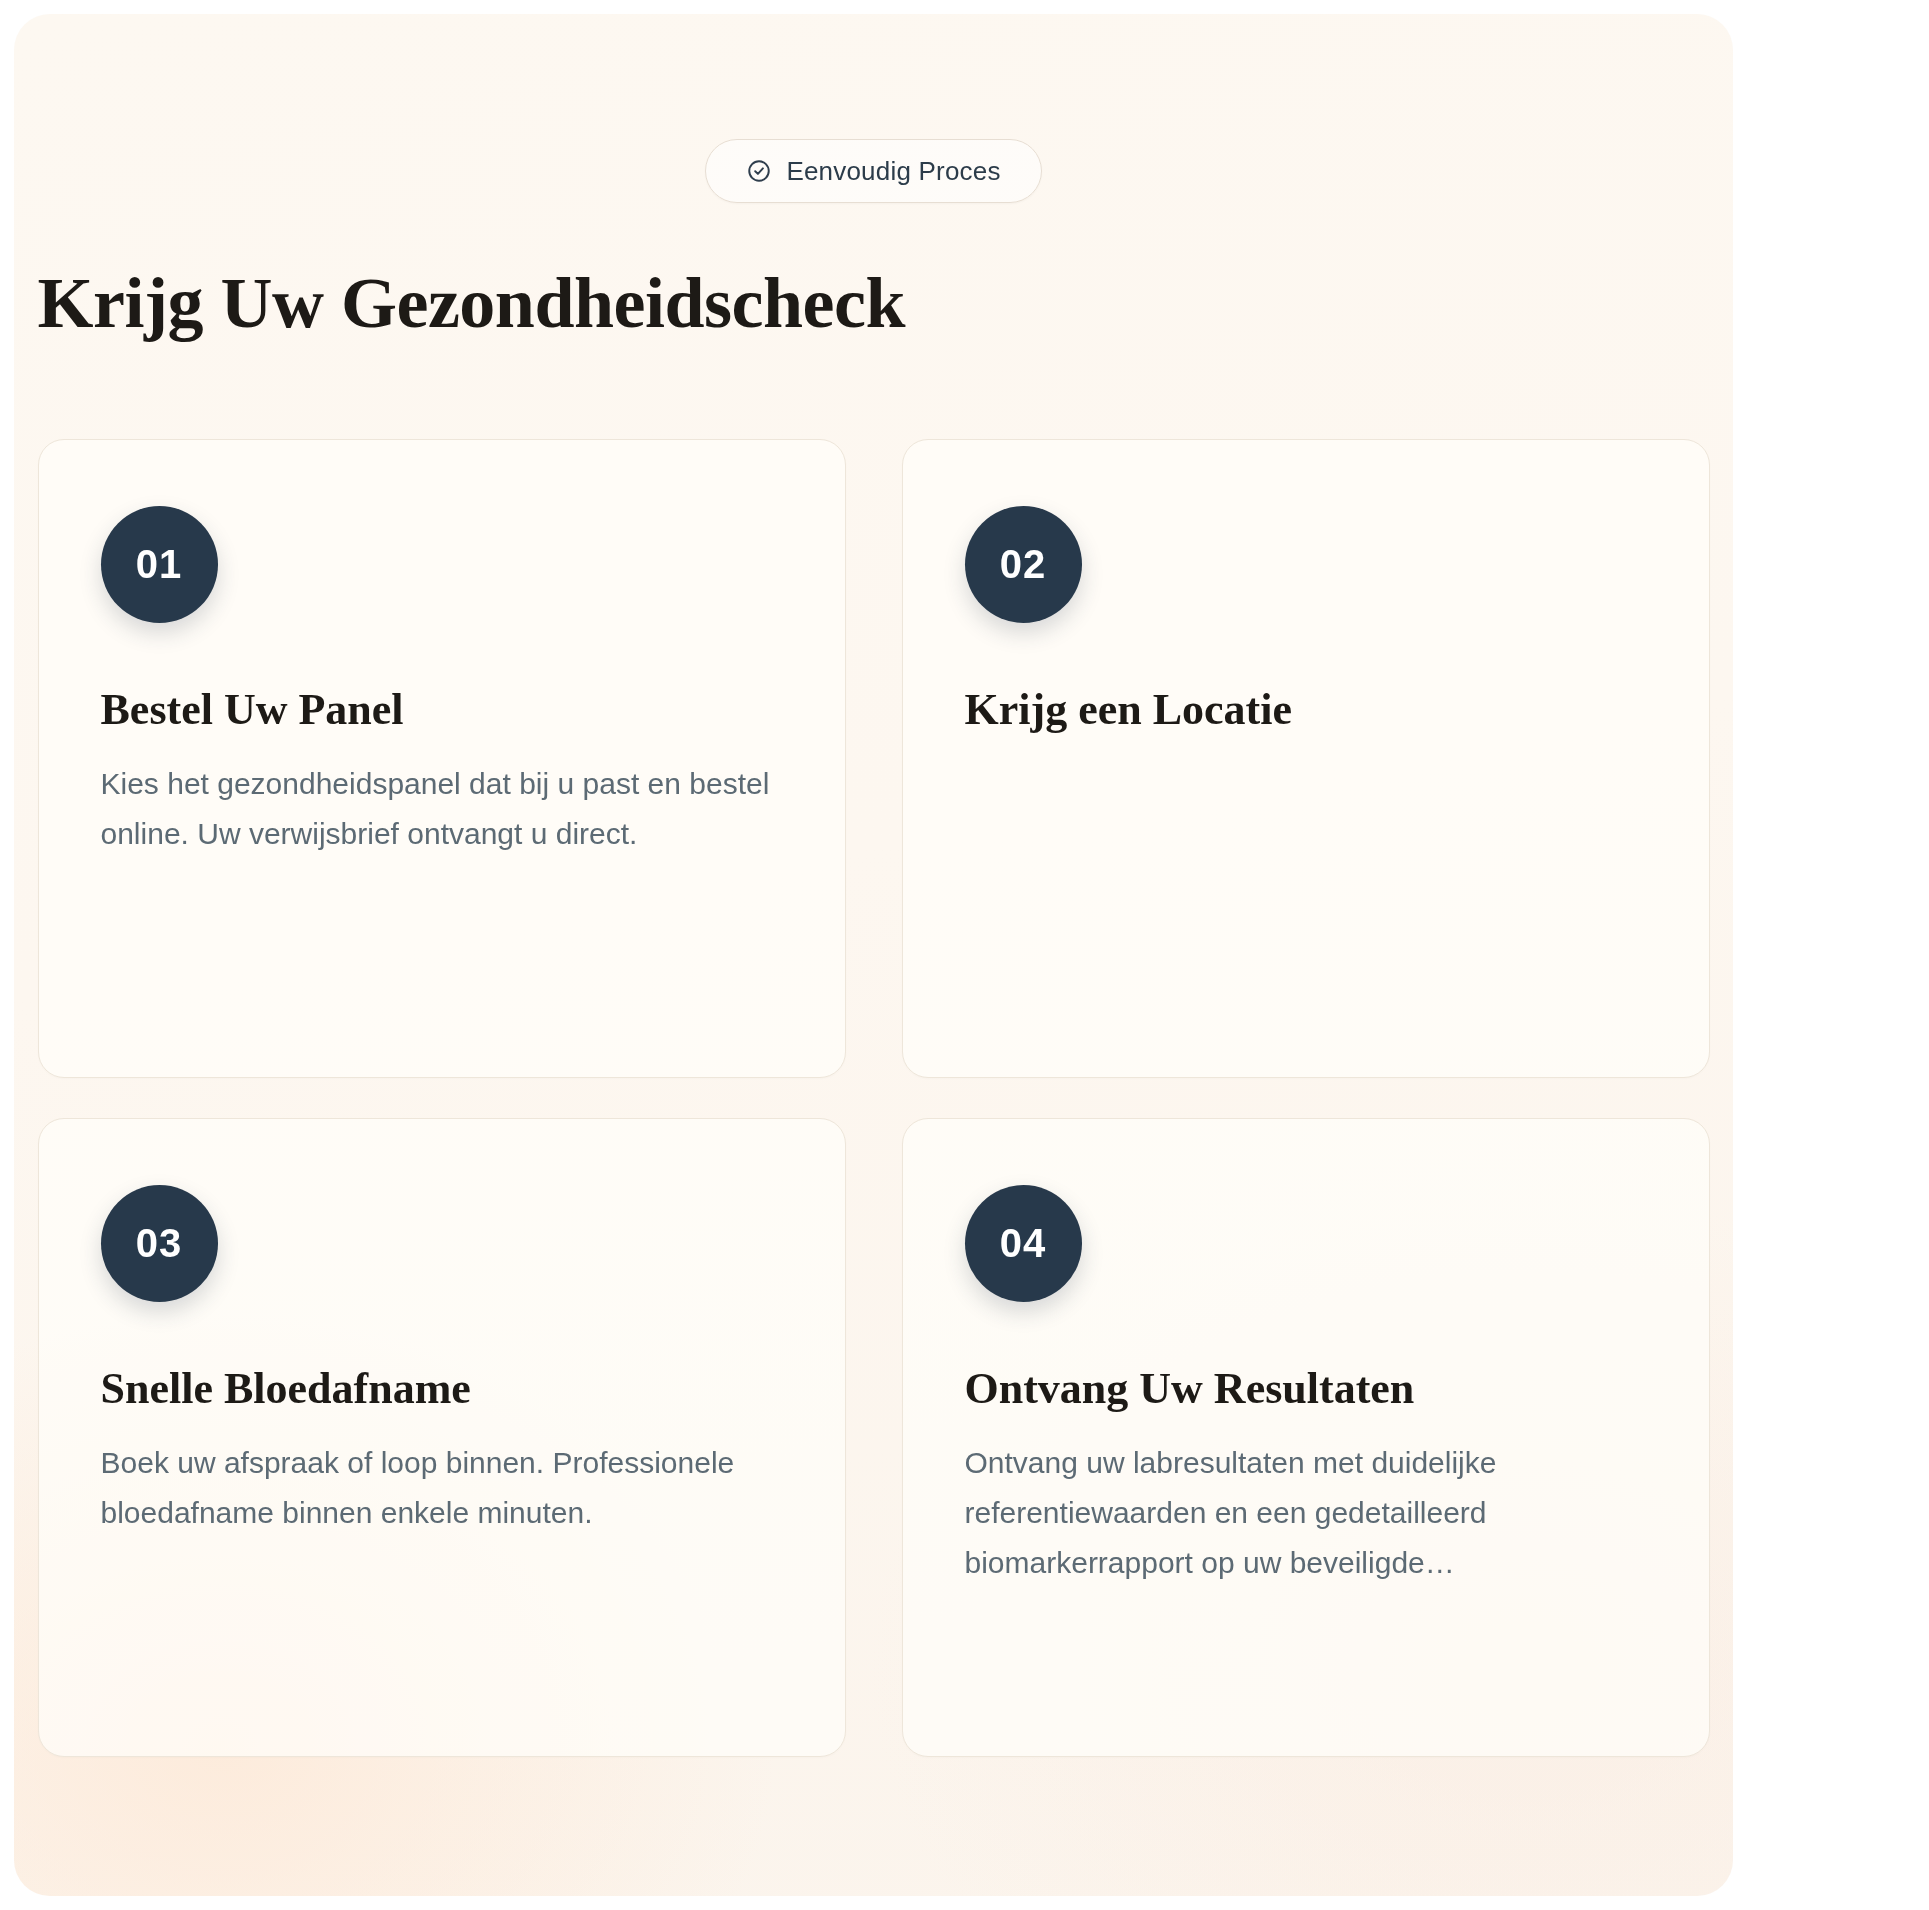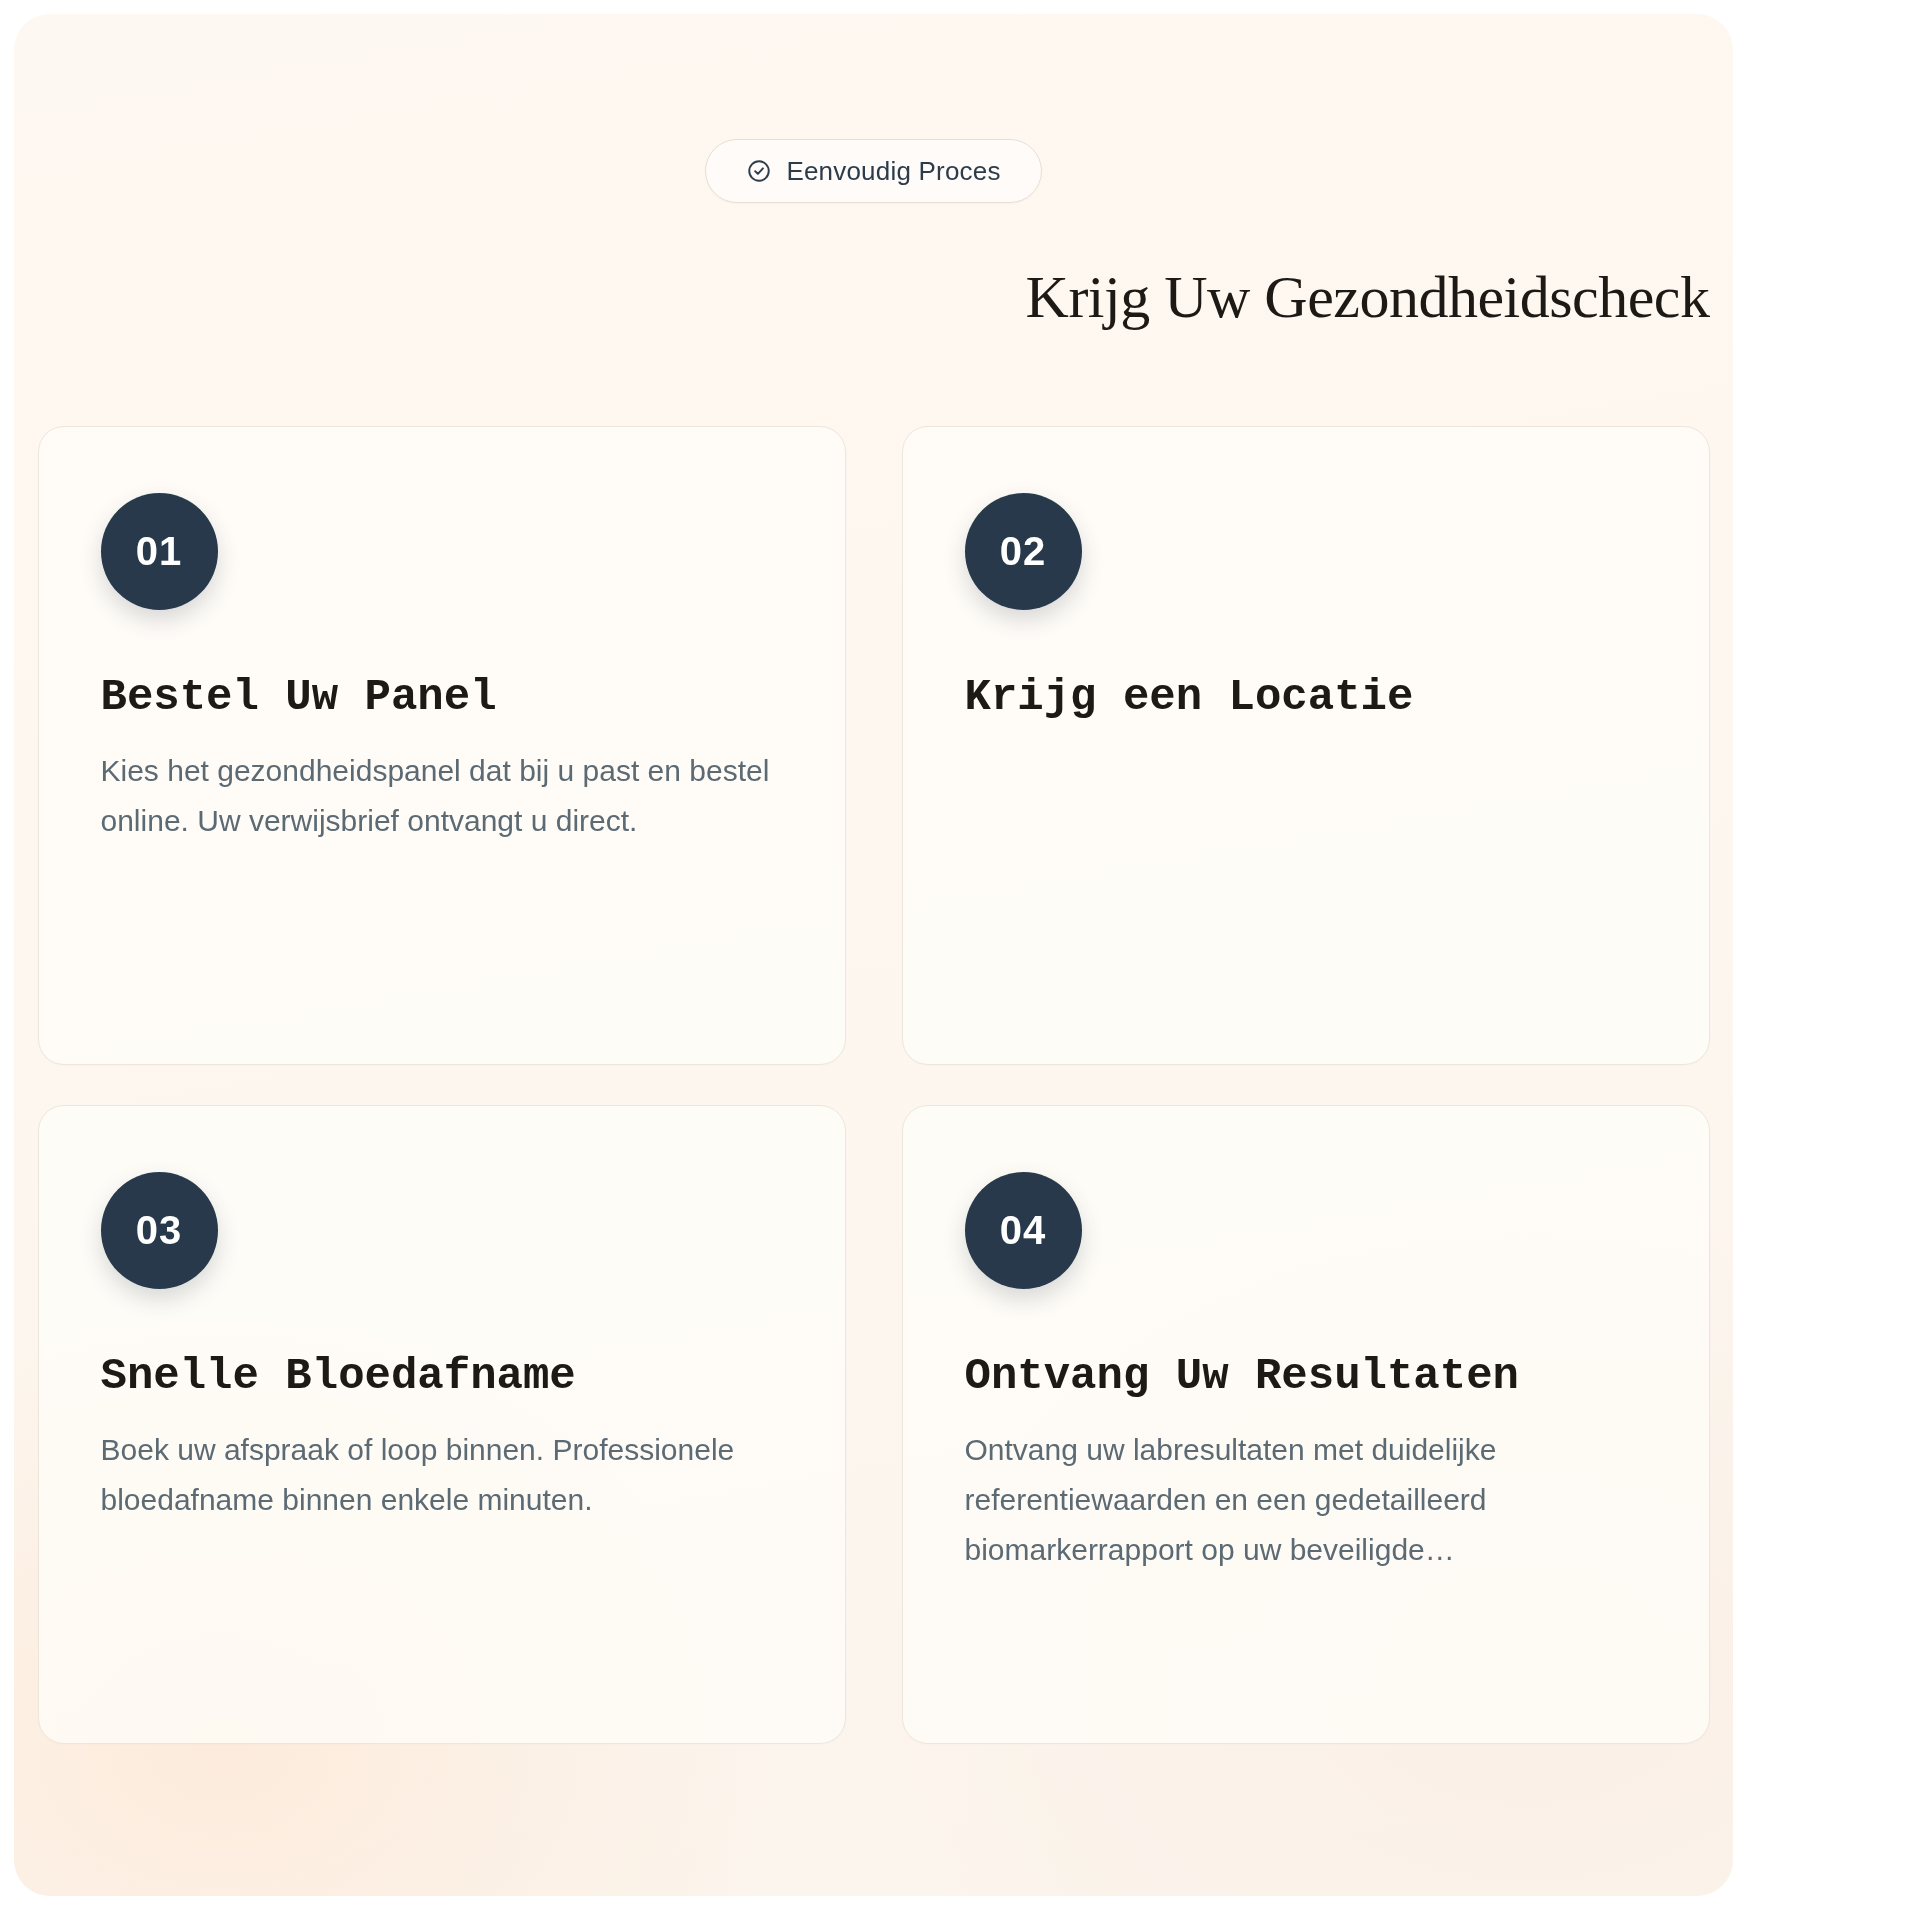--- a/index.html
+++ b/index.html
@@ -69,24 +69,24 @@
     color: #2f3e4d;
   }
 
   .badge .check-icon svg { width: 26px; height: 26px; display: block; }
 
   .badge-label { font-family: "Liberation Sans", sans-serif; letter-spacing: 0.2px; }
 
   
   .heading {
     margin-top: 62px;
-    text-align: right;
+    text-align: left;
     font-family: "Liberation Serif", serif;
-    font-weight: 400;
-    font-size: 60px;
+    font-weight: 700;
+    font-size: 72px;
     line-height: 1.08;
     color: #1d1a16;
     letter-spacing: -0.5px;
   }
 
   
   .grid {
     margin-top: 96px;
     display: grid;
     grid-template-columns: 1fr 1fr;
@@ -114,21 +114,21 @@
     justify-content: center;
     font-family: "Liberation Sans", sans-serif;
     font-weight: 700;
     font-size: 40px;
     letter-spacing: 1px;
     box-shadow: 0 10px 22px rgba(39, 57, 75, 0.18);
   }
 
   .card-title {
     margin-top: 62px;
-    font-family: Liberation Mono, monospace;
+    font-family: Liberation Serif, serif;
     font-weight: 700;
     font-size: 44px;
     line-height: 1.15;
     color: #1d1a16;
   }
 
   .card-desc {
     margin-top: 24px;
     font-family: "Liberation Sans", sans-serif;
     font-size: 30px;

